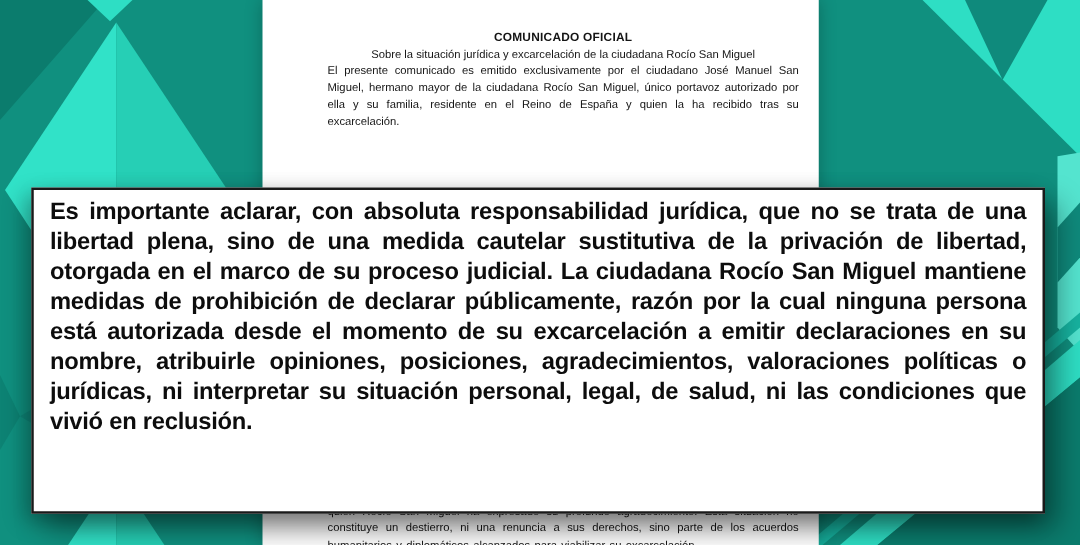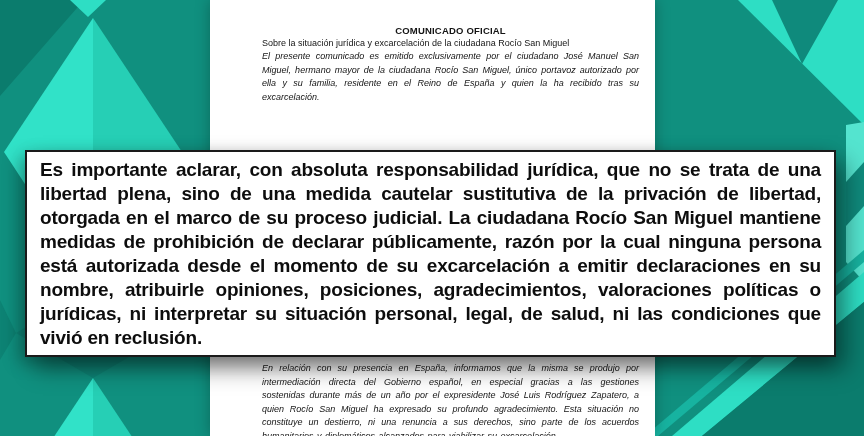--- a/index.html
+++ b/index.html
@@ -25,38 +25,38 @@
     box-shadow:0 0 14px rgba(0,0,0,0.28);
     box-sizing:border-box;
     padding:24px 16px 0 52px;
     color:#141414;
   }
   .doc-title{
     font-size:9.5px;font-weight:700;letter-spacing:.2px;
     text-align:center;line-height:13px;margin:0;
   }
   .doc-subtitle{
-    font-size:9px;font-weight:400;text-align:left;
+    font-size:9px;font-weight:400;text-align:center;
     line-height:13px;margin:0;
   }
   .doc p.body{
     font-size:9px;line-height:13.5px;margin:0;
-    text-align:justify;word-spacing:1px;font-style:italic;
+    text-align:justify;word-spacing:1px;
   }
   .doc .p1{margin-top:16px;}
   .doc .p2{margin-top:9px;}
   .doc .p3{
     position:absolute;left:52px;right:16px;top:362px;margin:0;
   }
 
   
   .callout{
     position:absolute;
     left:25px;top:150px;
-    width:811px;height:207px;
+    width:811px;height:261px;
     box-sizing:border-box;
     background:#ffffff;
     border:2px solid #1a1a1a;
     box-shadow:10px 12px 22px rgba(0,0,0,0.40), -6px 6px 16px rgba(0,0,0,0.28);
     padding:6px 13px;
     overflow:hidden;
   }
   .callout-text{
     margin:0;
     font-size:19px;line-height:24px;font-weight:700;

